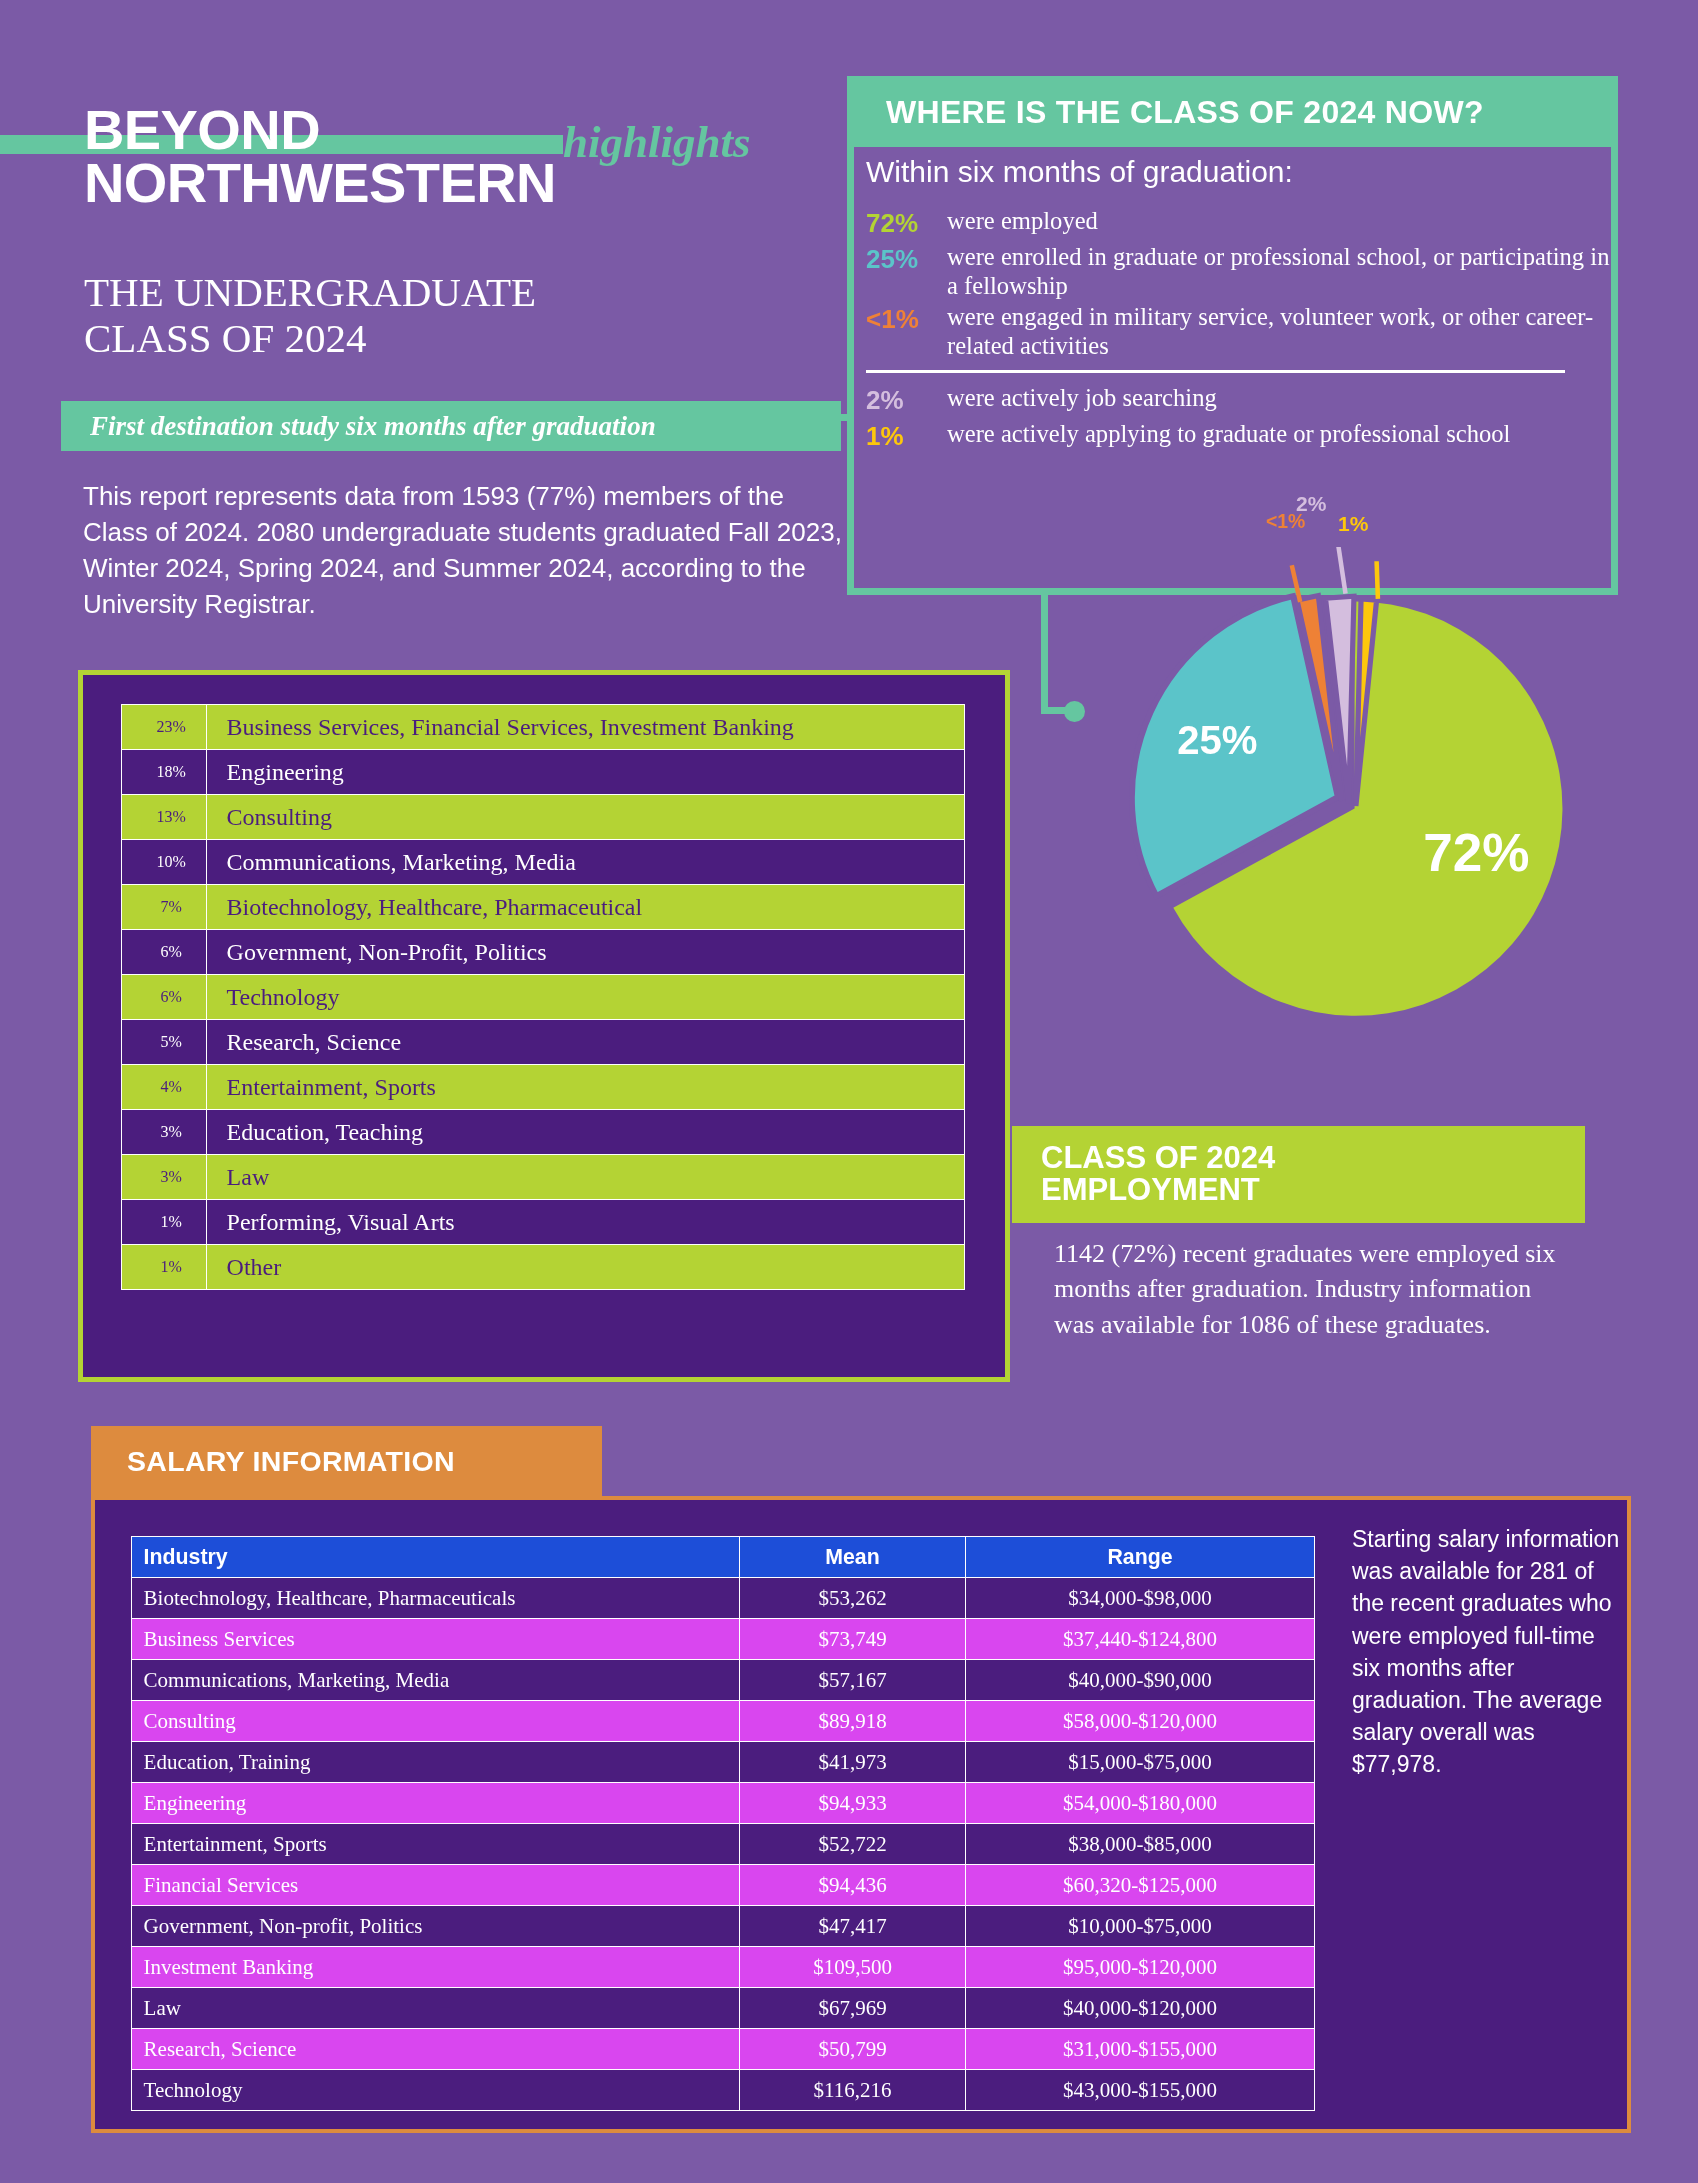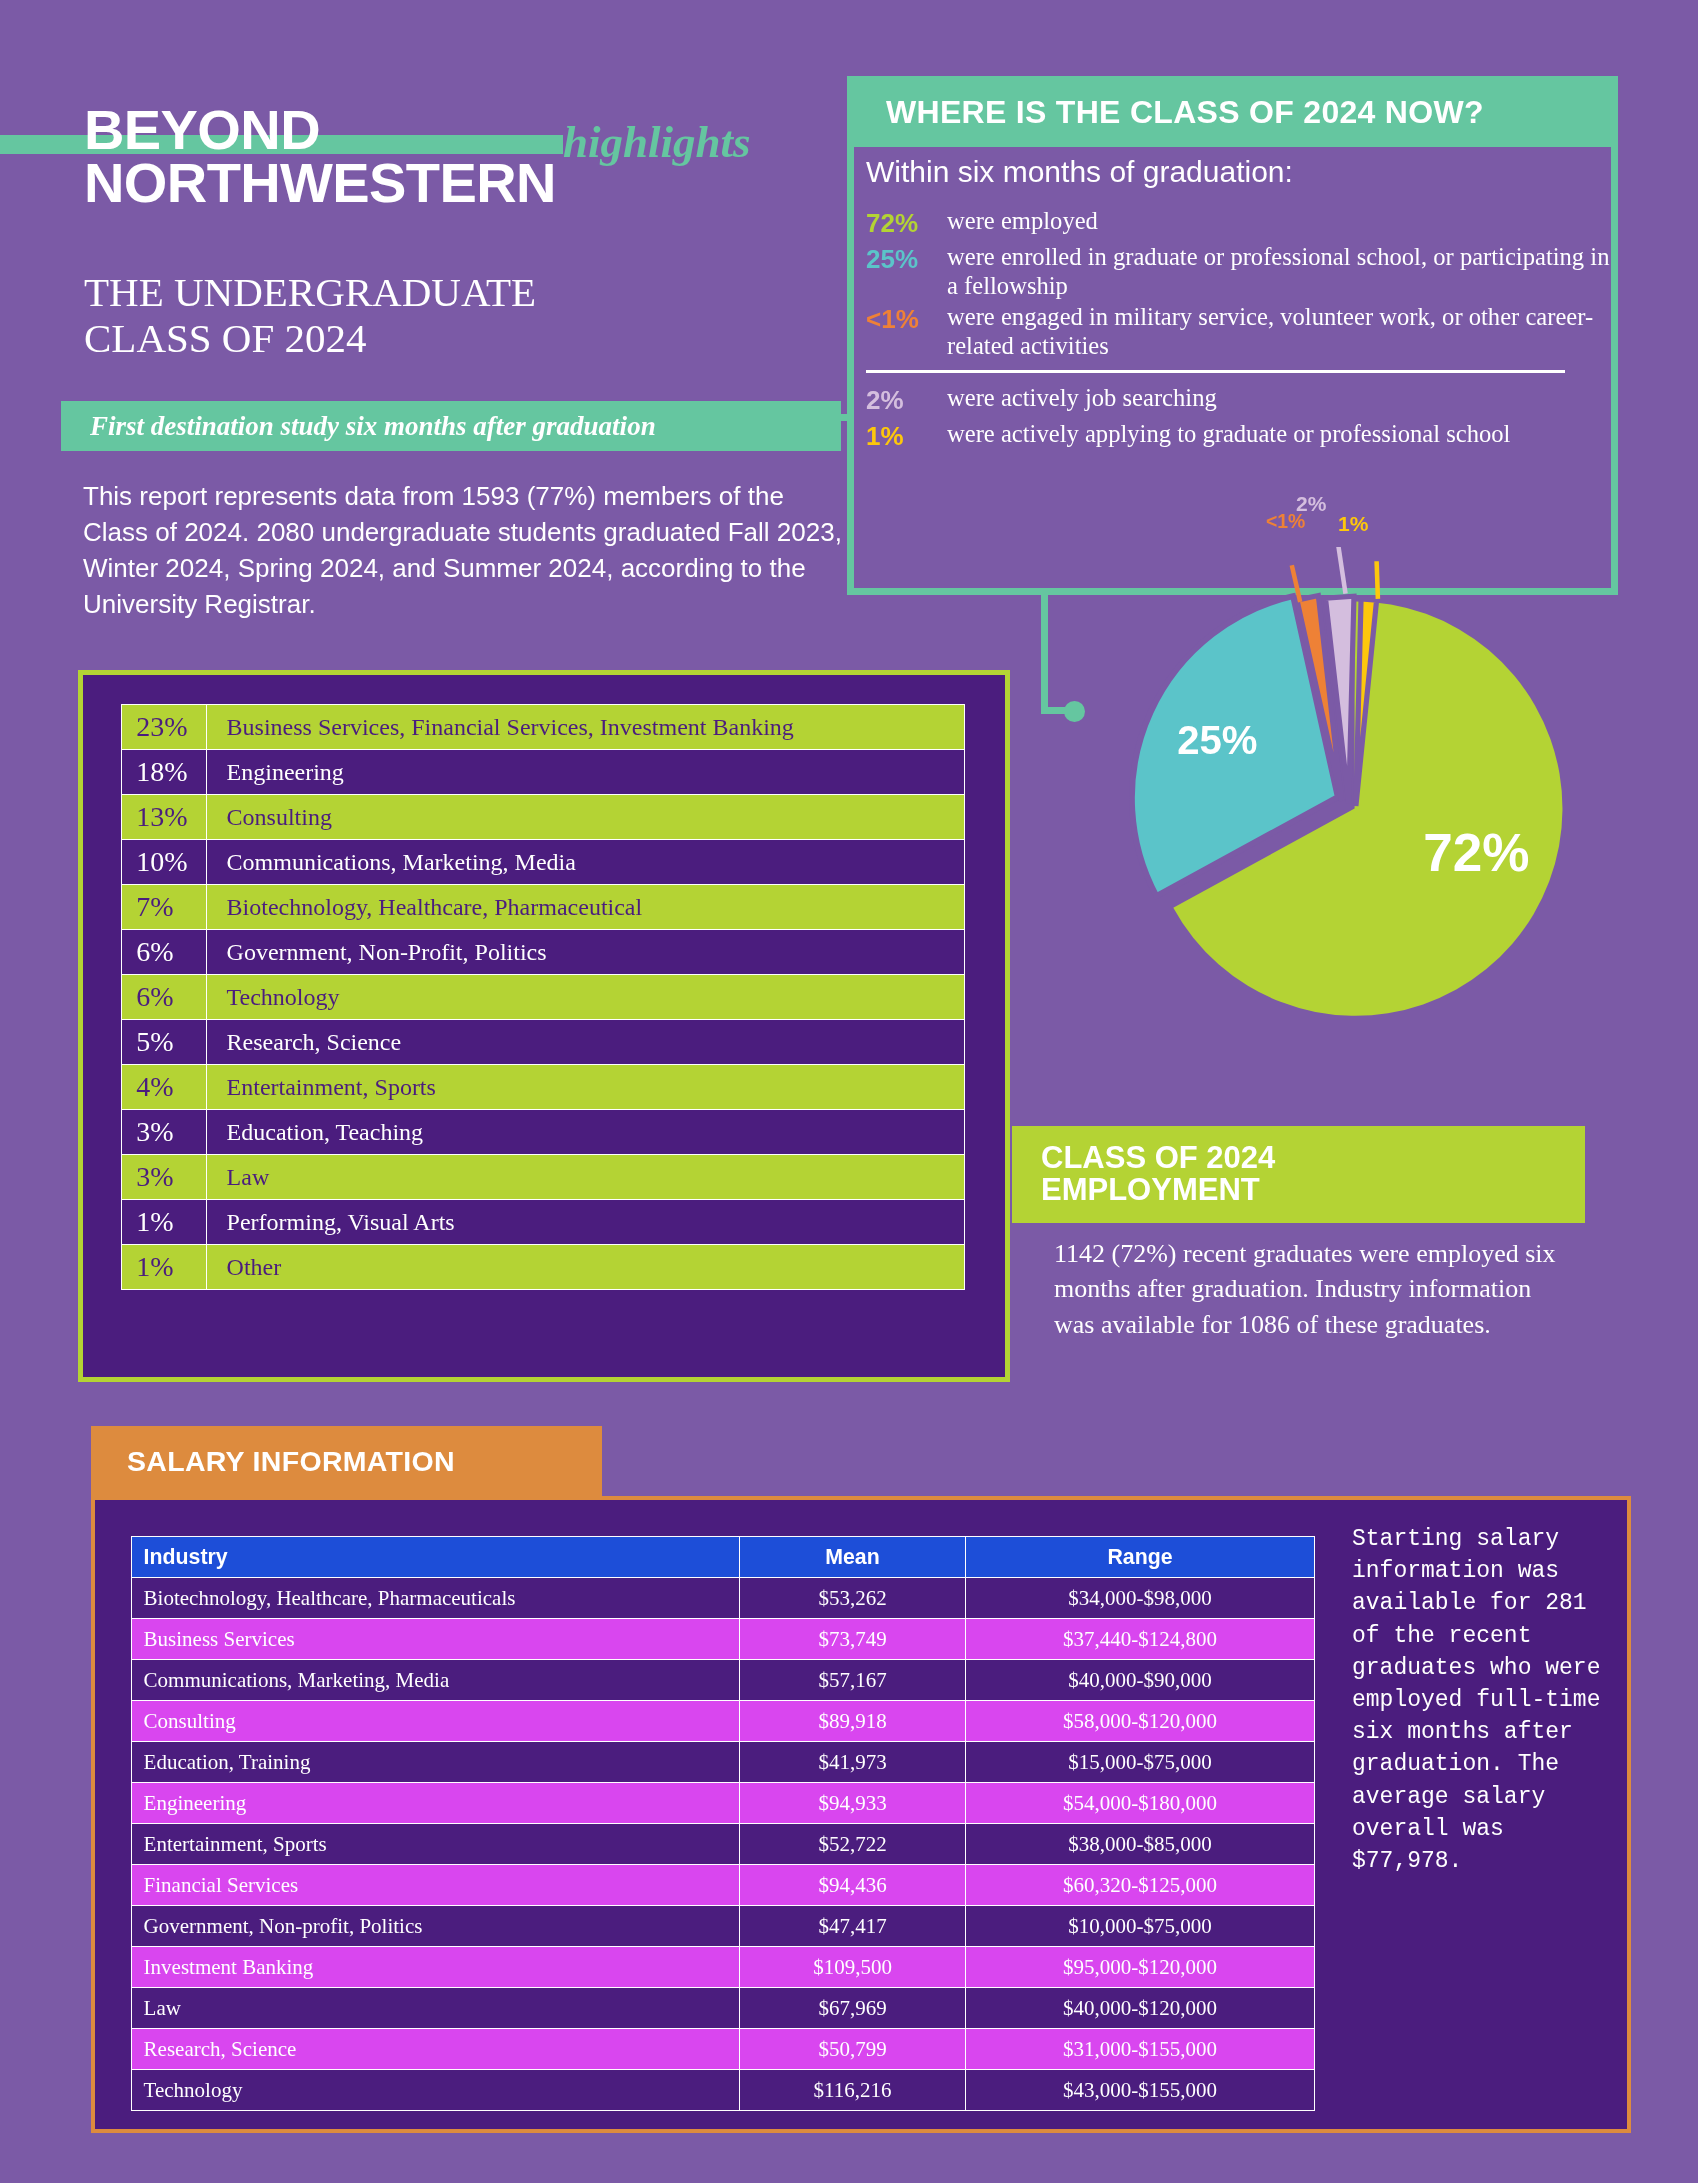--- a/index.html
+++ b/index.html
@@ -100,21 +100,21 @@
   }
   #ind-table{
     position:absolute;left:38px;top:29px;width:844px;
     border-collapse:collapse;
   }
   #ind-table td{
     border:1.9px solid #ffffff;
     font-family:"Liberation Serif", serif;
     height:44px;padding:0 0 0 14.2px;vertical-align:middle;
   }
-  #ind-table td.pct{width:70px;font-size:28px;text-align:left;}
+  #ind-table td.pct{width:70px;font-size:16px;text-align:center;}
   #ind-table td.lbl{font-size:24px;padding-left:19.4px;}
   #ind-table tr.green td{background:#b4d334;color:#4b1d7e;}
   #ind-table tr.purple td{background:#4b1d7e;color:#ffffff;}
 
   
   #emp-head{
     left:1012px;top:1126px;width:573px;height:97px;background:#b4d334;
   }
   #emp-head .txt{
     position:absolute;left:29px;top:50%;transform:translateY(-50%);
@@ -157,21 +157,21 @@
   }
   #sal-table td.c-ind{text-align:left;padding-left:11.6px;}
   #sal-table td.c-mean,#sal-table td.c-range{text-align:center;}
   #sal-table col.w-ind{width:608px;}
   #sal-table col.w-mean{width:226px;}
   #sal-table col.w-range{width:349px;}
   #sal-table tr.odd td{background:#4b1d7e;}
   #sal-table tr.even td{background:#d946ef;}
   #sal-note{
     left:1352px;top:1523px;width:272px;
-    font-family:Liberation Mono, monospace;
+    font-family:Liberation Sans, sans-serif;
     font-size:23px;line-height:1.40;color:#ffffff;
   }
 </style>
 </head>
 <body>
 
 <div class="abs" id="teal-rule"></div>
 
 <div class="abs" id="title-beyond">
   <span class="l1">BEYOND</span>

